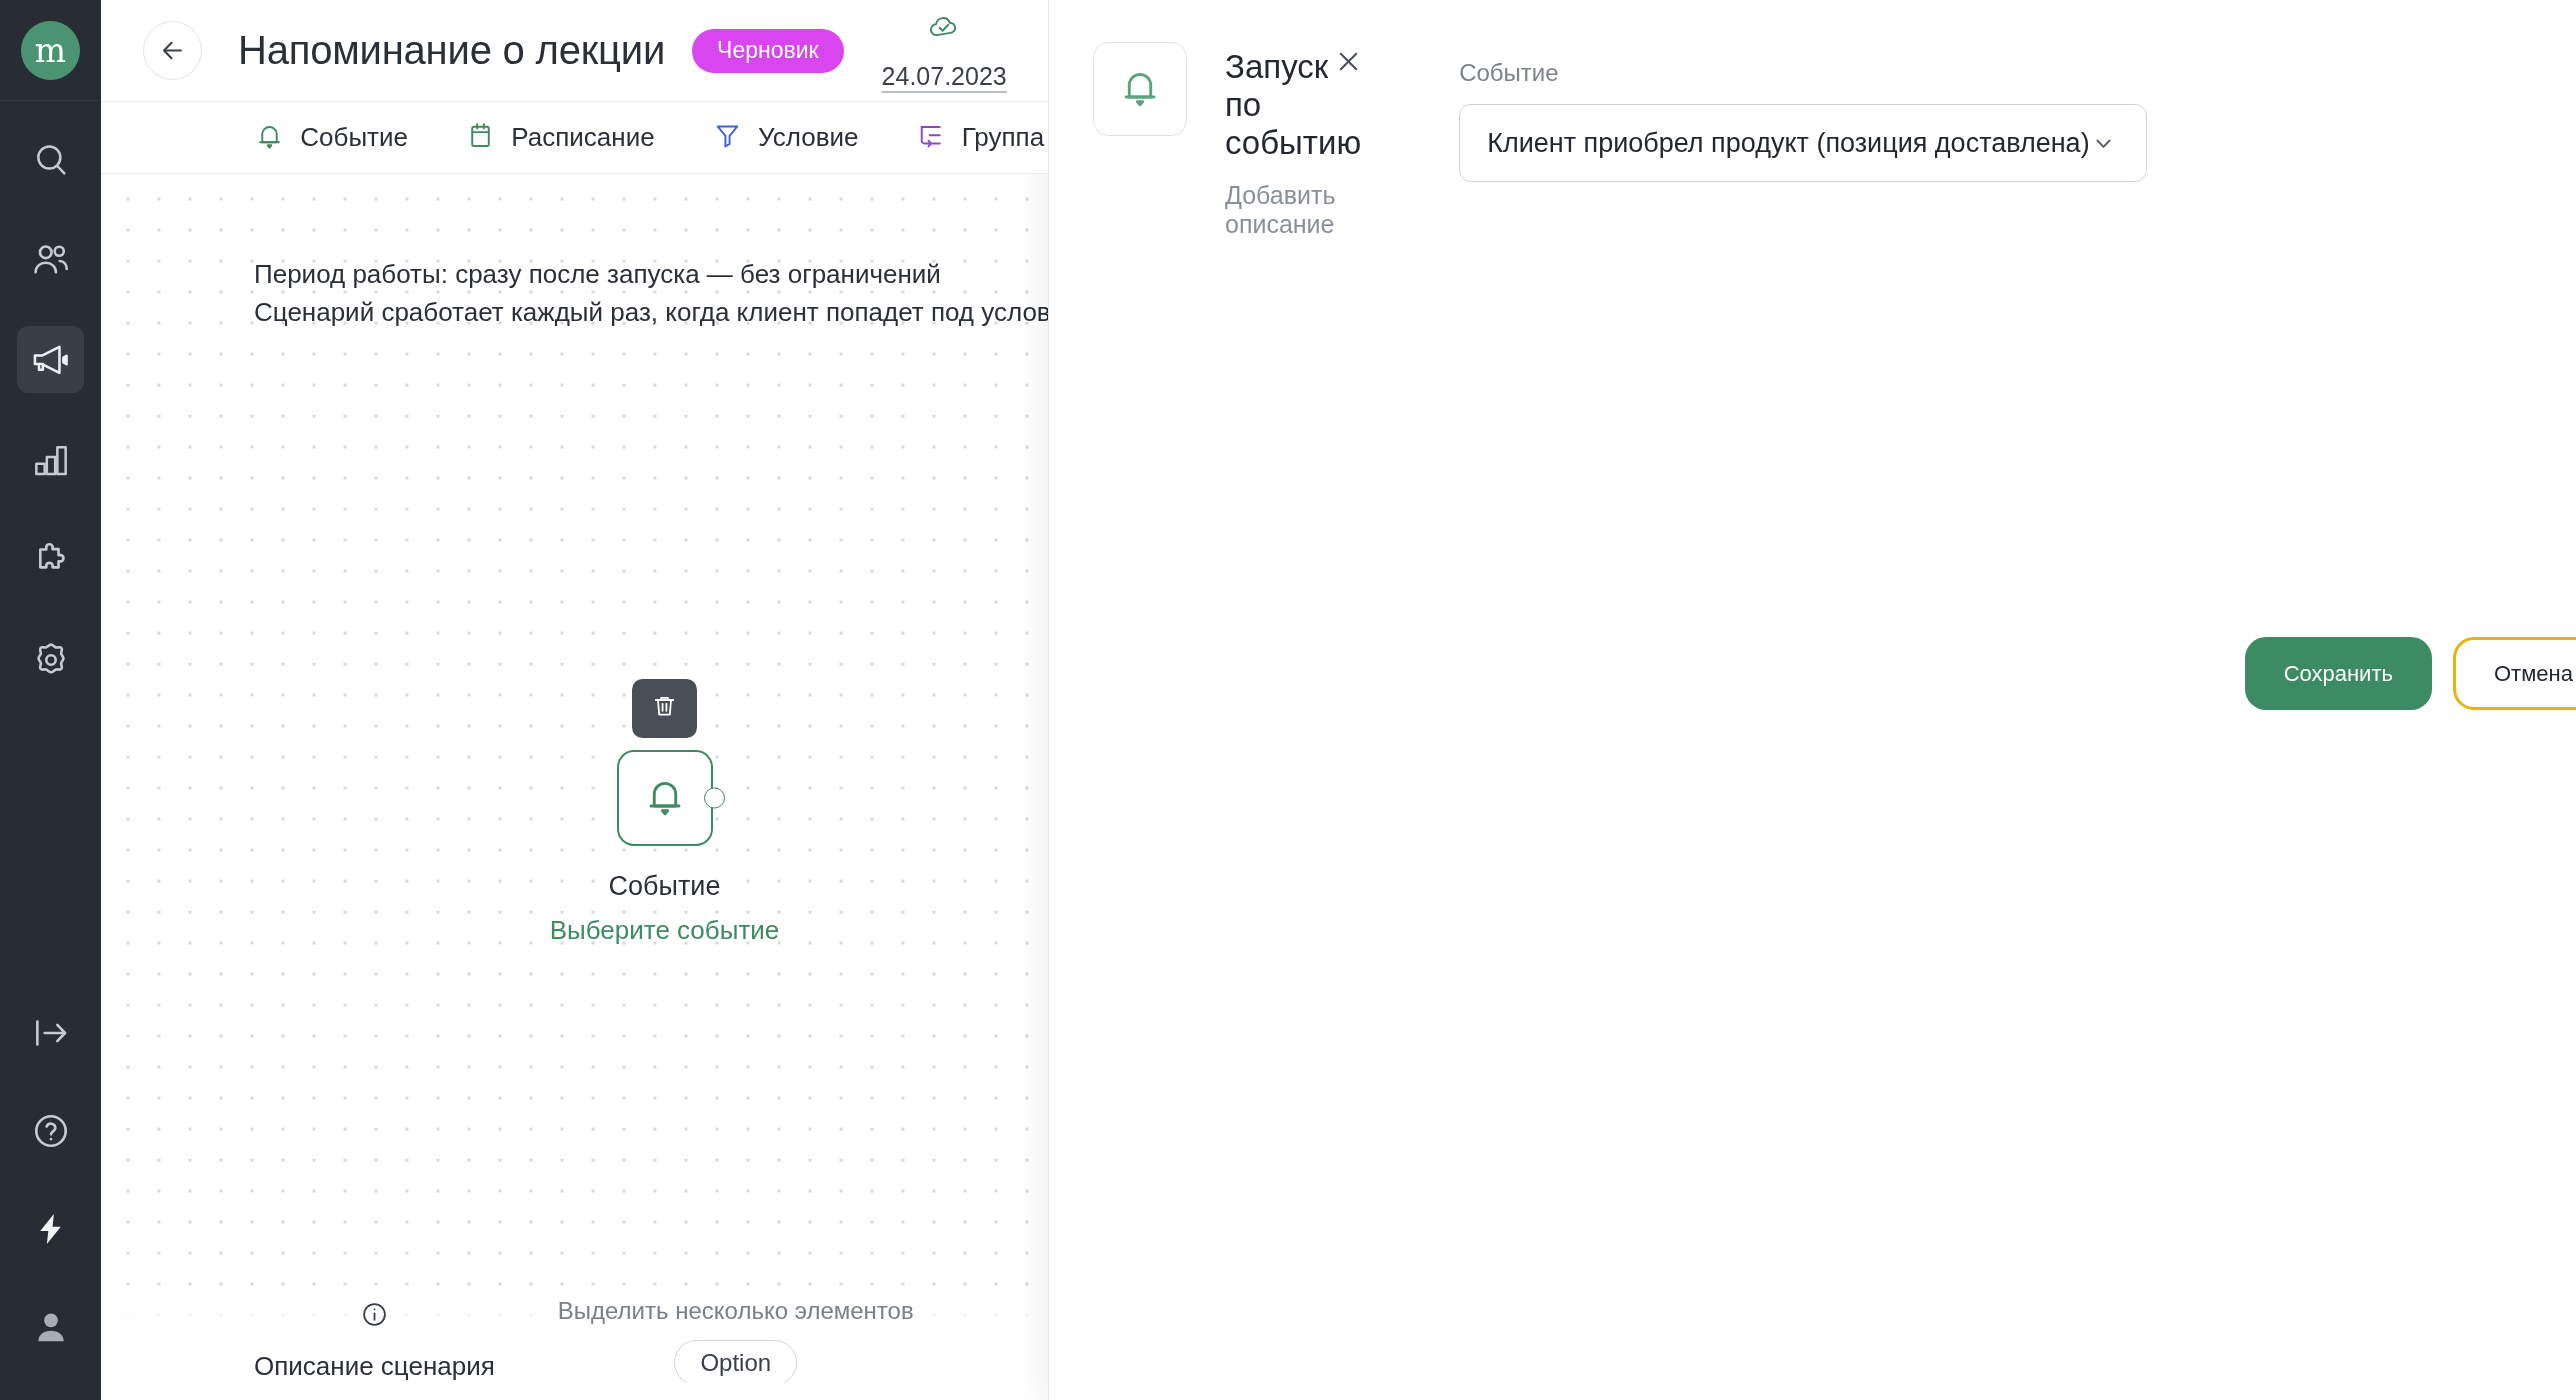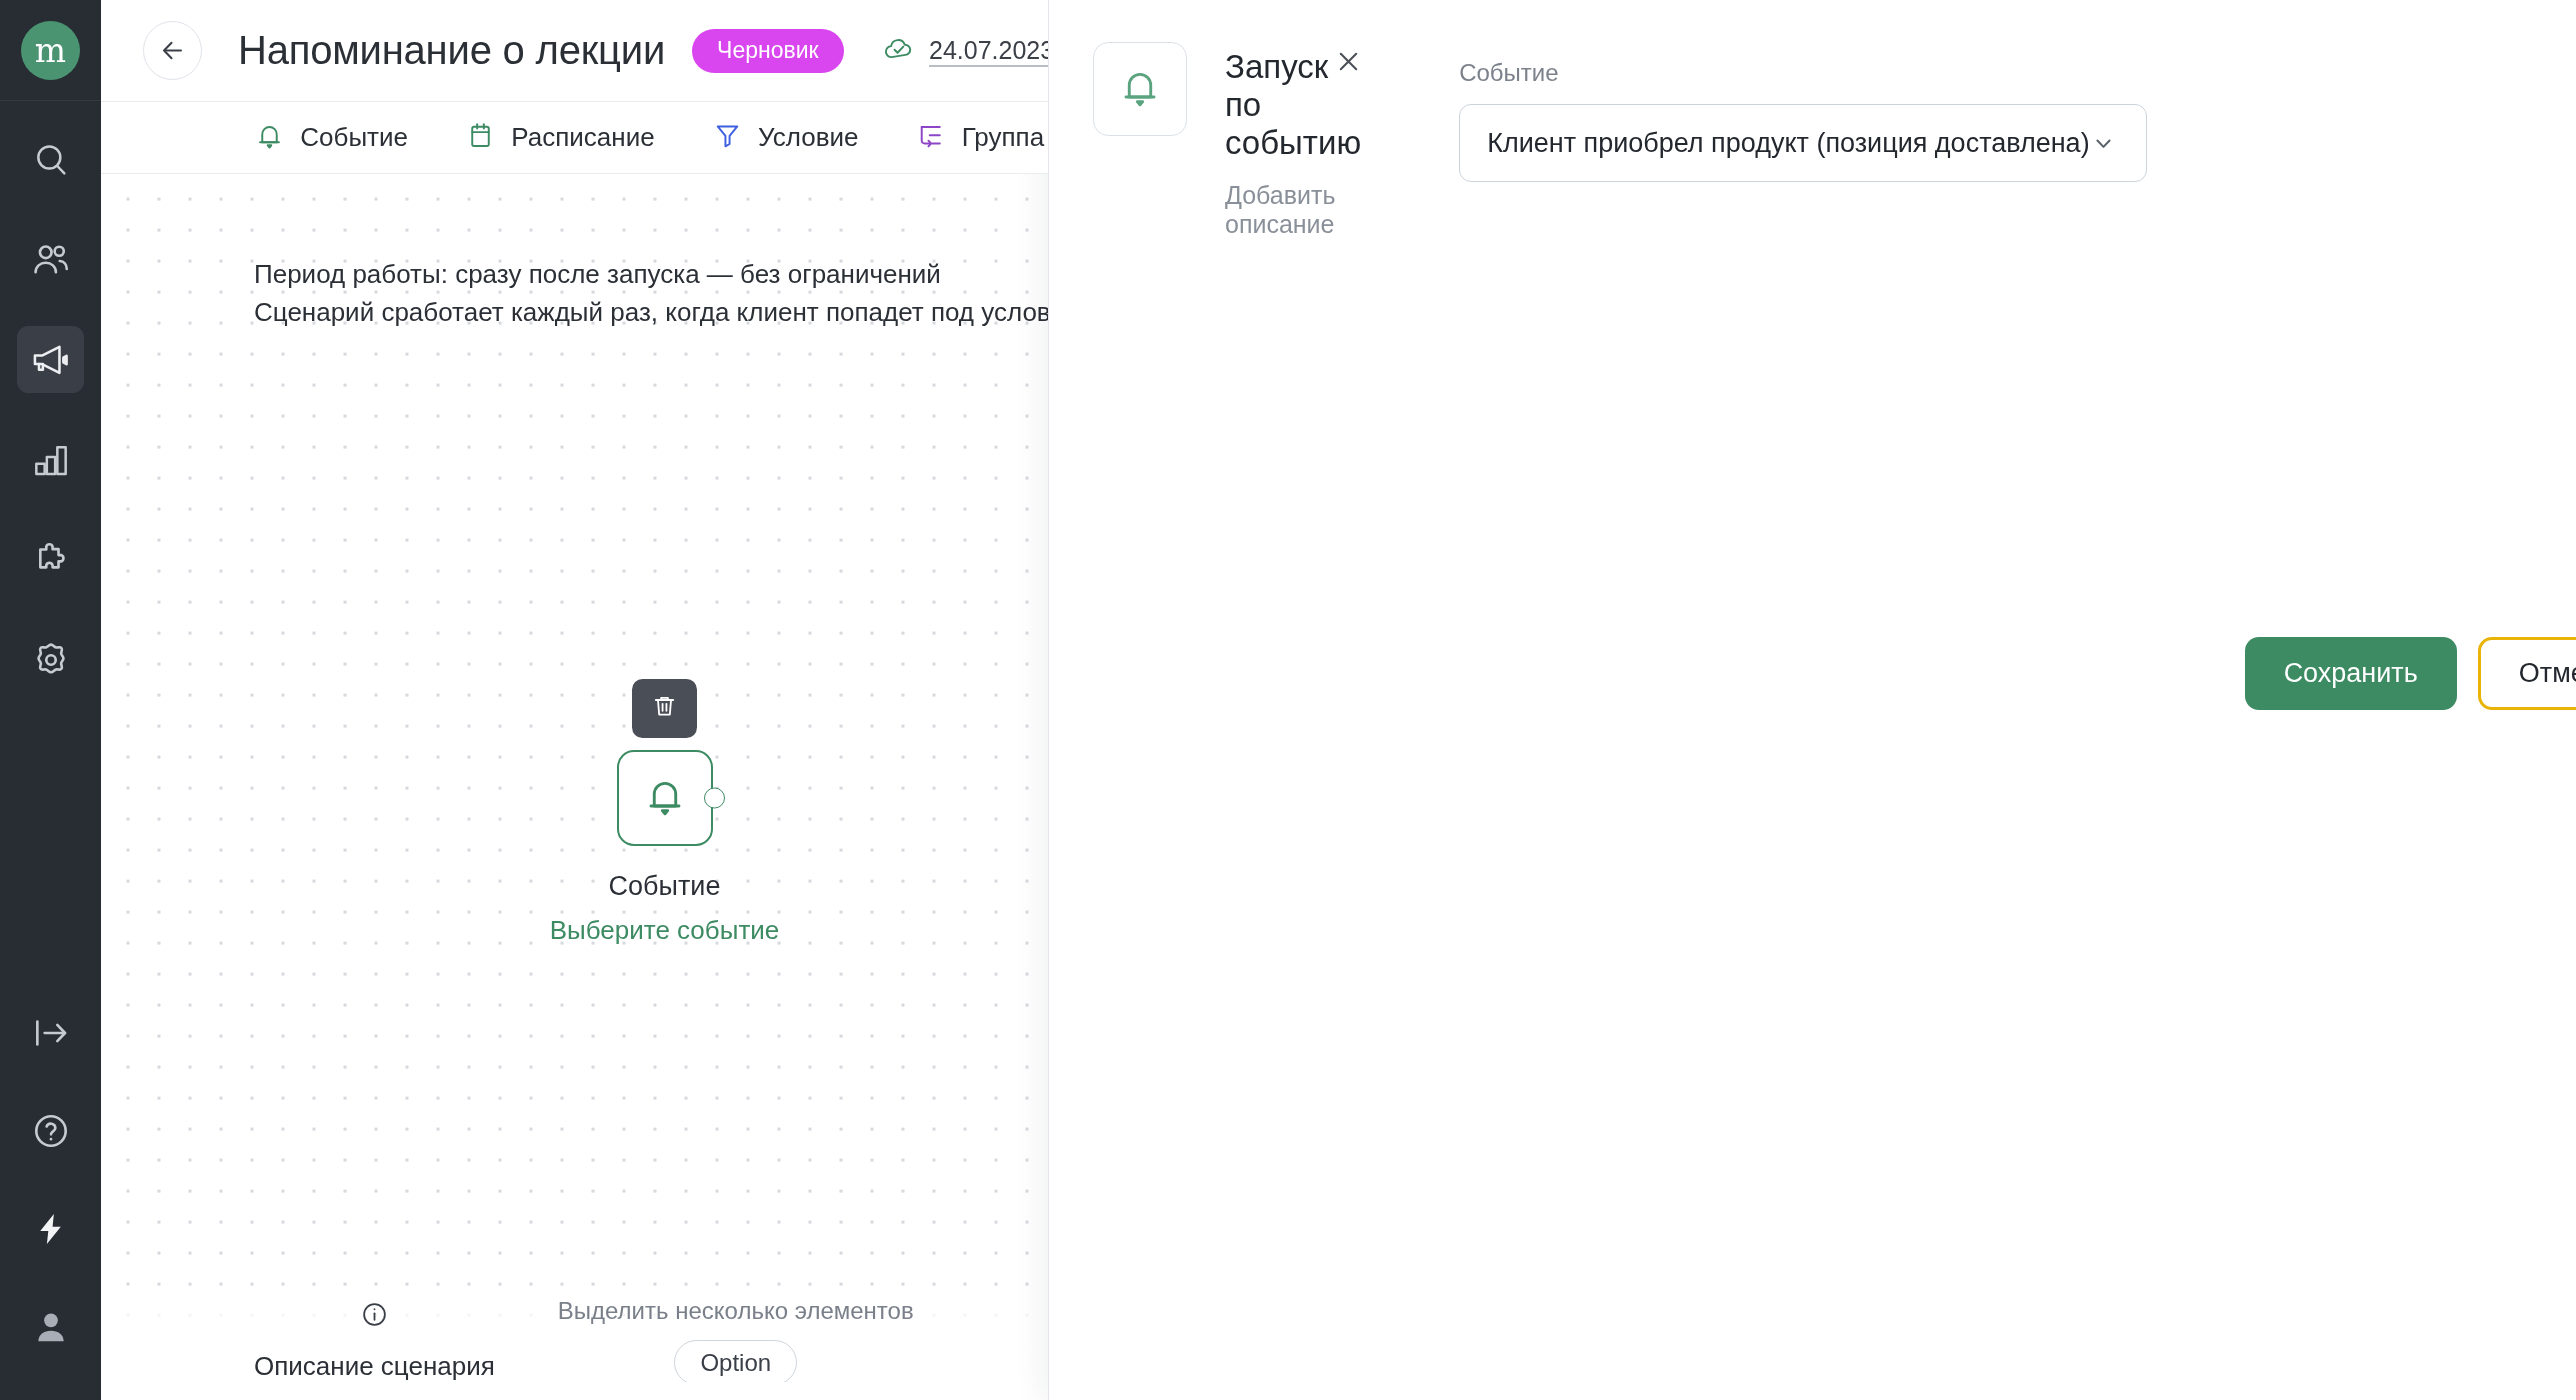--- a/index.html
+++ b/index.html
@@ -77,21 +77,21 @@
   .status-badge {
     margin-left: 27px;
     background: #d946ef; color: #fff;
     font-size: 23px;
     padding: 10.5px 25px;
     border-radius: 956px;
     line-height: 1;
   }
   .save-state {
     margin-left: 38px;
-    display: flex; align-items: center; gap: 13.4px;
+    display: flex; align-items: center; gap: 13.4px; flex-direction: column;
   }
   .save-date {
     font-size: 25px; color: #3b4048;
     text-decoration: underline;
     text-underline-offset: 5.7px;
     text-decoration-color: #b9bec6;
     cursor: pointer;
   }
 
   .tabbar {
@@ -241,23 +241,23 @@
   }
   .select-chevron { flex: 0 0 auto; display: flex; align-items: center; }
 
   .panel-footer {
     flex: 0 0 auto;
     padding: 0 44px 54px 44px;
     display: flex; align-items: center; gap: 21px;
   }
   .btn {
     height: 73px;
-    border-radius: 14px;
-    display: flex; align-items: center; justify-content: center;
-    font-size: 27px;
+    border-radius: 21px;
+    display: flex; align-items: center; justify-content: center;
+    font-size: 22px;
     cursor: pointer; line-height: 1;
     border: 1px solid transparent;
   }
   .btn-primary {
     background: #3d8b63; color: #ffffff;
     padding: 0 38px;
   }
   .btn-secondary {
     background: #ffffff; color: #23272e;
     border: 3px solid #eab308;

